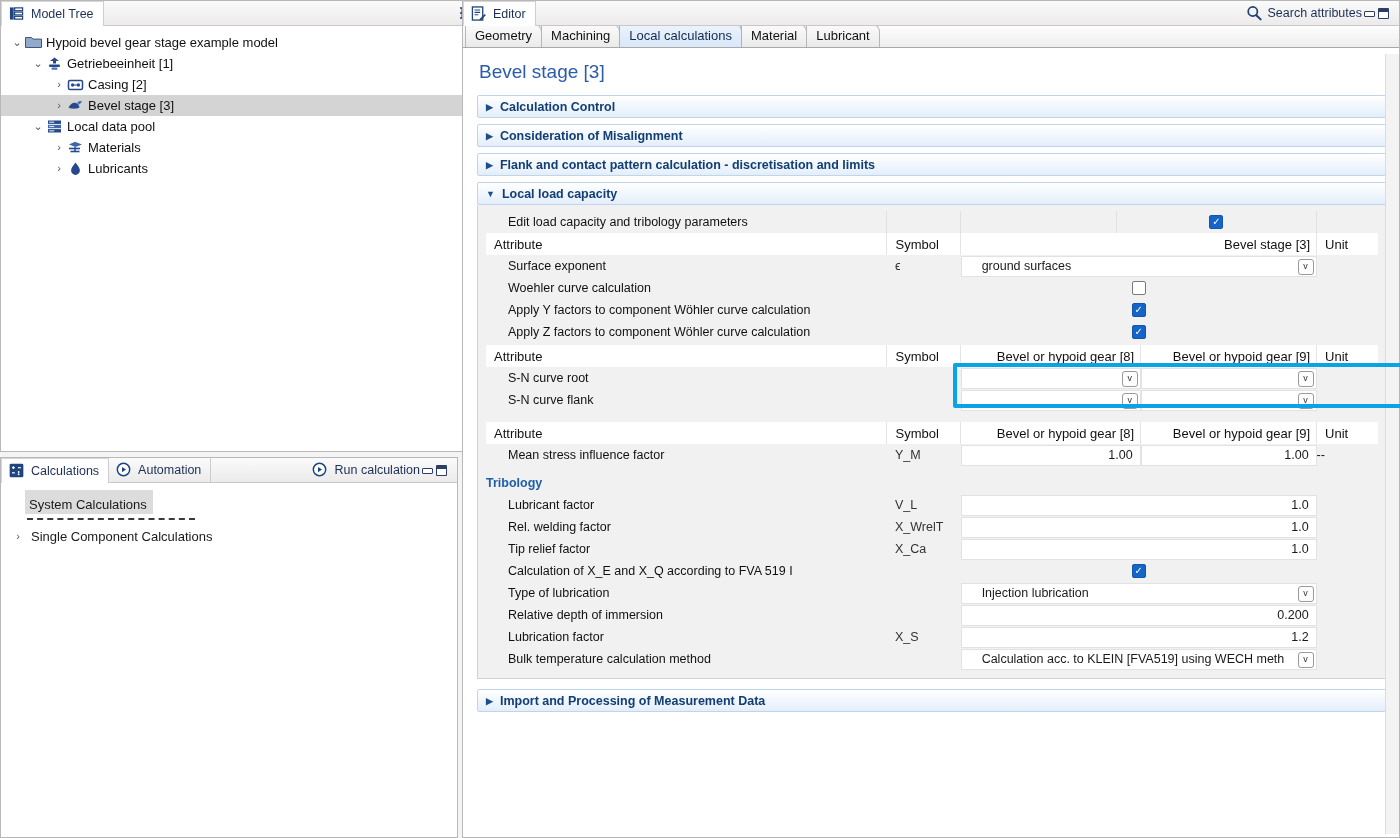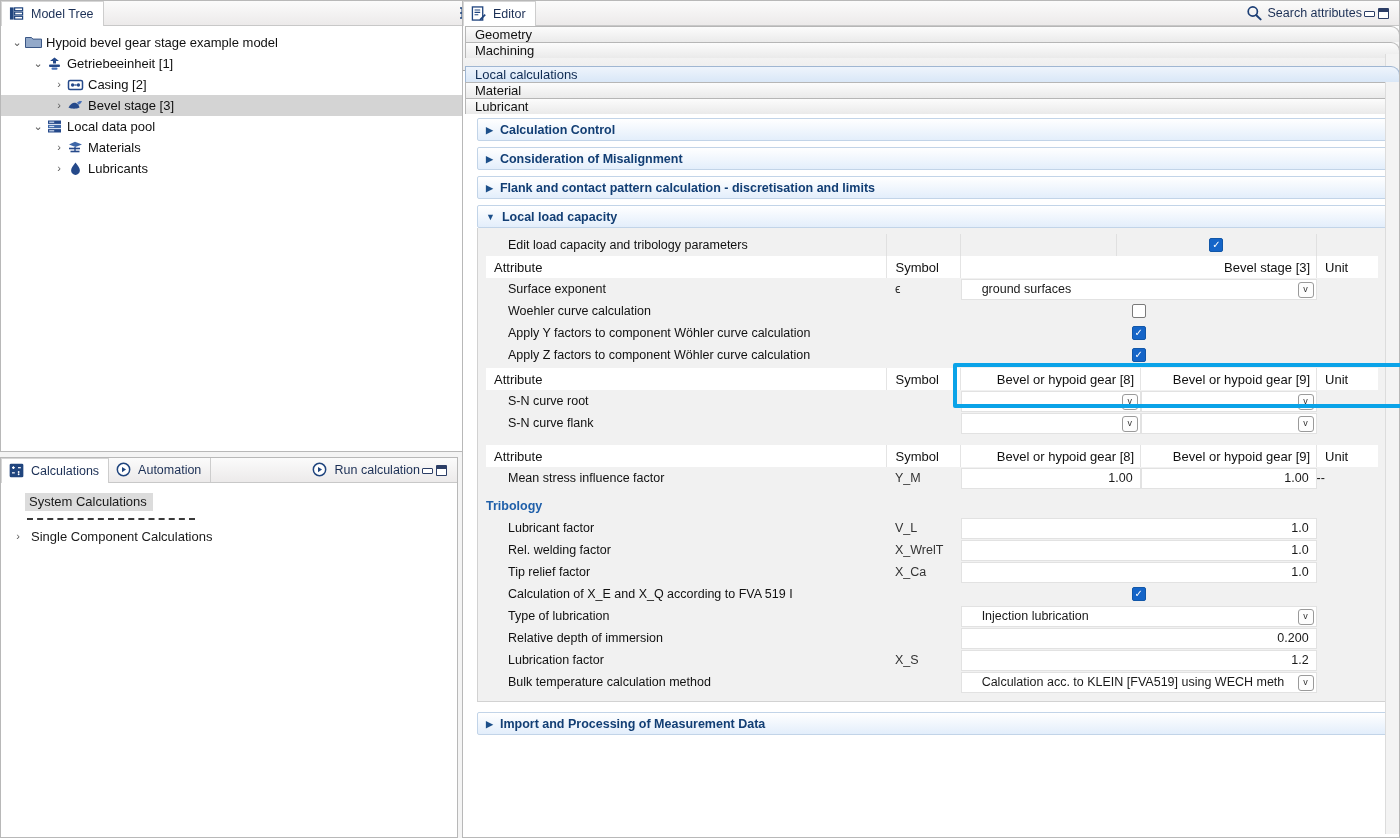--- a/index.html
+++ b/index.html
@@ -61,28 +61,28 @@
   .tlabel { margin-left: 4px; font-size: 13px; color: #111; }
   .ticon { width: 17px; height: 16px; flex: 0 0 17px; position: relative; display:inline-block; }
   .row-aux { position: absolute; right: 10px; display: flex; gap: 10px; align-items: center; }
   .aux-ico { width: 17px; height: 17px; opacity: .35; }
 
   
   #calc-panel { left: 0; top: 457px; width: 458px; height: 381px; }
   .calc-body { padding: 8px 0 0 0; }
   .calc-item { height: 22px; display: flex; align-items: center; padding-left: 10px; font-size: 13px; }
   .calc-item .twist { width: 18px; flex: 0 0 18px; }
-  .calc-sel { background: #dcdcdc; padding: 1px 6px 2px 4px; }
+  .calc-sel { background: #dcdcdc; padding: 7px 6px 2px 4px; }
   .dashline { margin: 5px 0 5px 26px; width: 168px; border-top: 2px dashed #3a3a3a; height: 0; }
 
   
   #editor-panel { left: 462px; top: 0; width: 938px; height: 838px; background:#fff; }
   .ed-tabrow {
-    height: 45px; background: linear-gradient(#fdfdfd,#eeeeee);
-    border-bottom: 1px solid #a9a9a9; display: flex; padding-left: 2px; flex-direction: column;
+    height: 22px; background: linear-gradient(#fdfdfd,#eeeeee);
+    border-bottom: 1px solid #a9a9a9; display: flex; align-items: flex-end; padding-left: 2px;
   }
   .etab {
     height: 24px; display: flex; align-items: center; padding: 0 9px;
     font-size: 13px; color: #111; position: relative;
     background: linear-gradient(#fcfcfc,#eaeaea);
     border: 1px solid #b6b6b6; border-bottom: none;
     border-radius: 0 9px 0 0; margin-right: -1px;
   }
   .etab.active {
     background: linear-gradient(#eef4fc,#d9e7f7);

